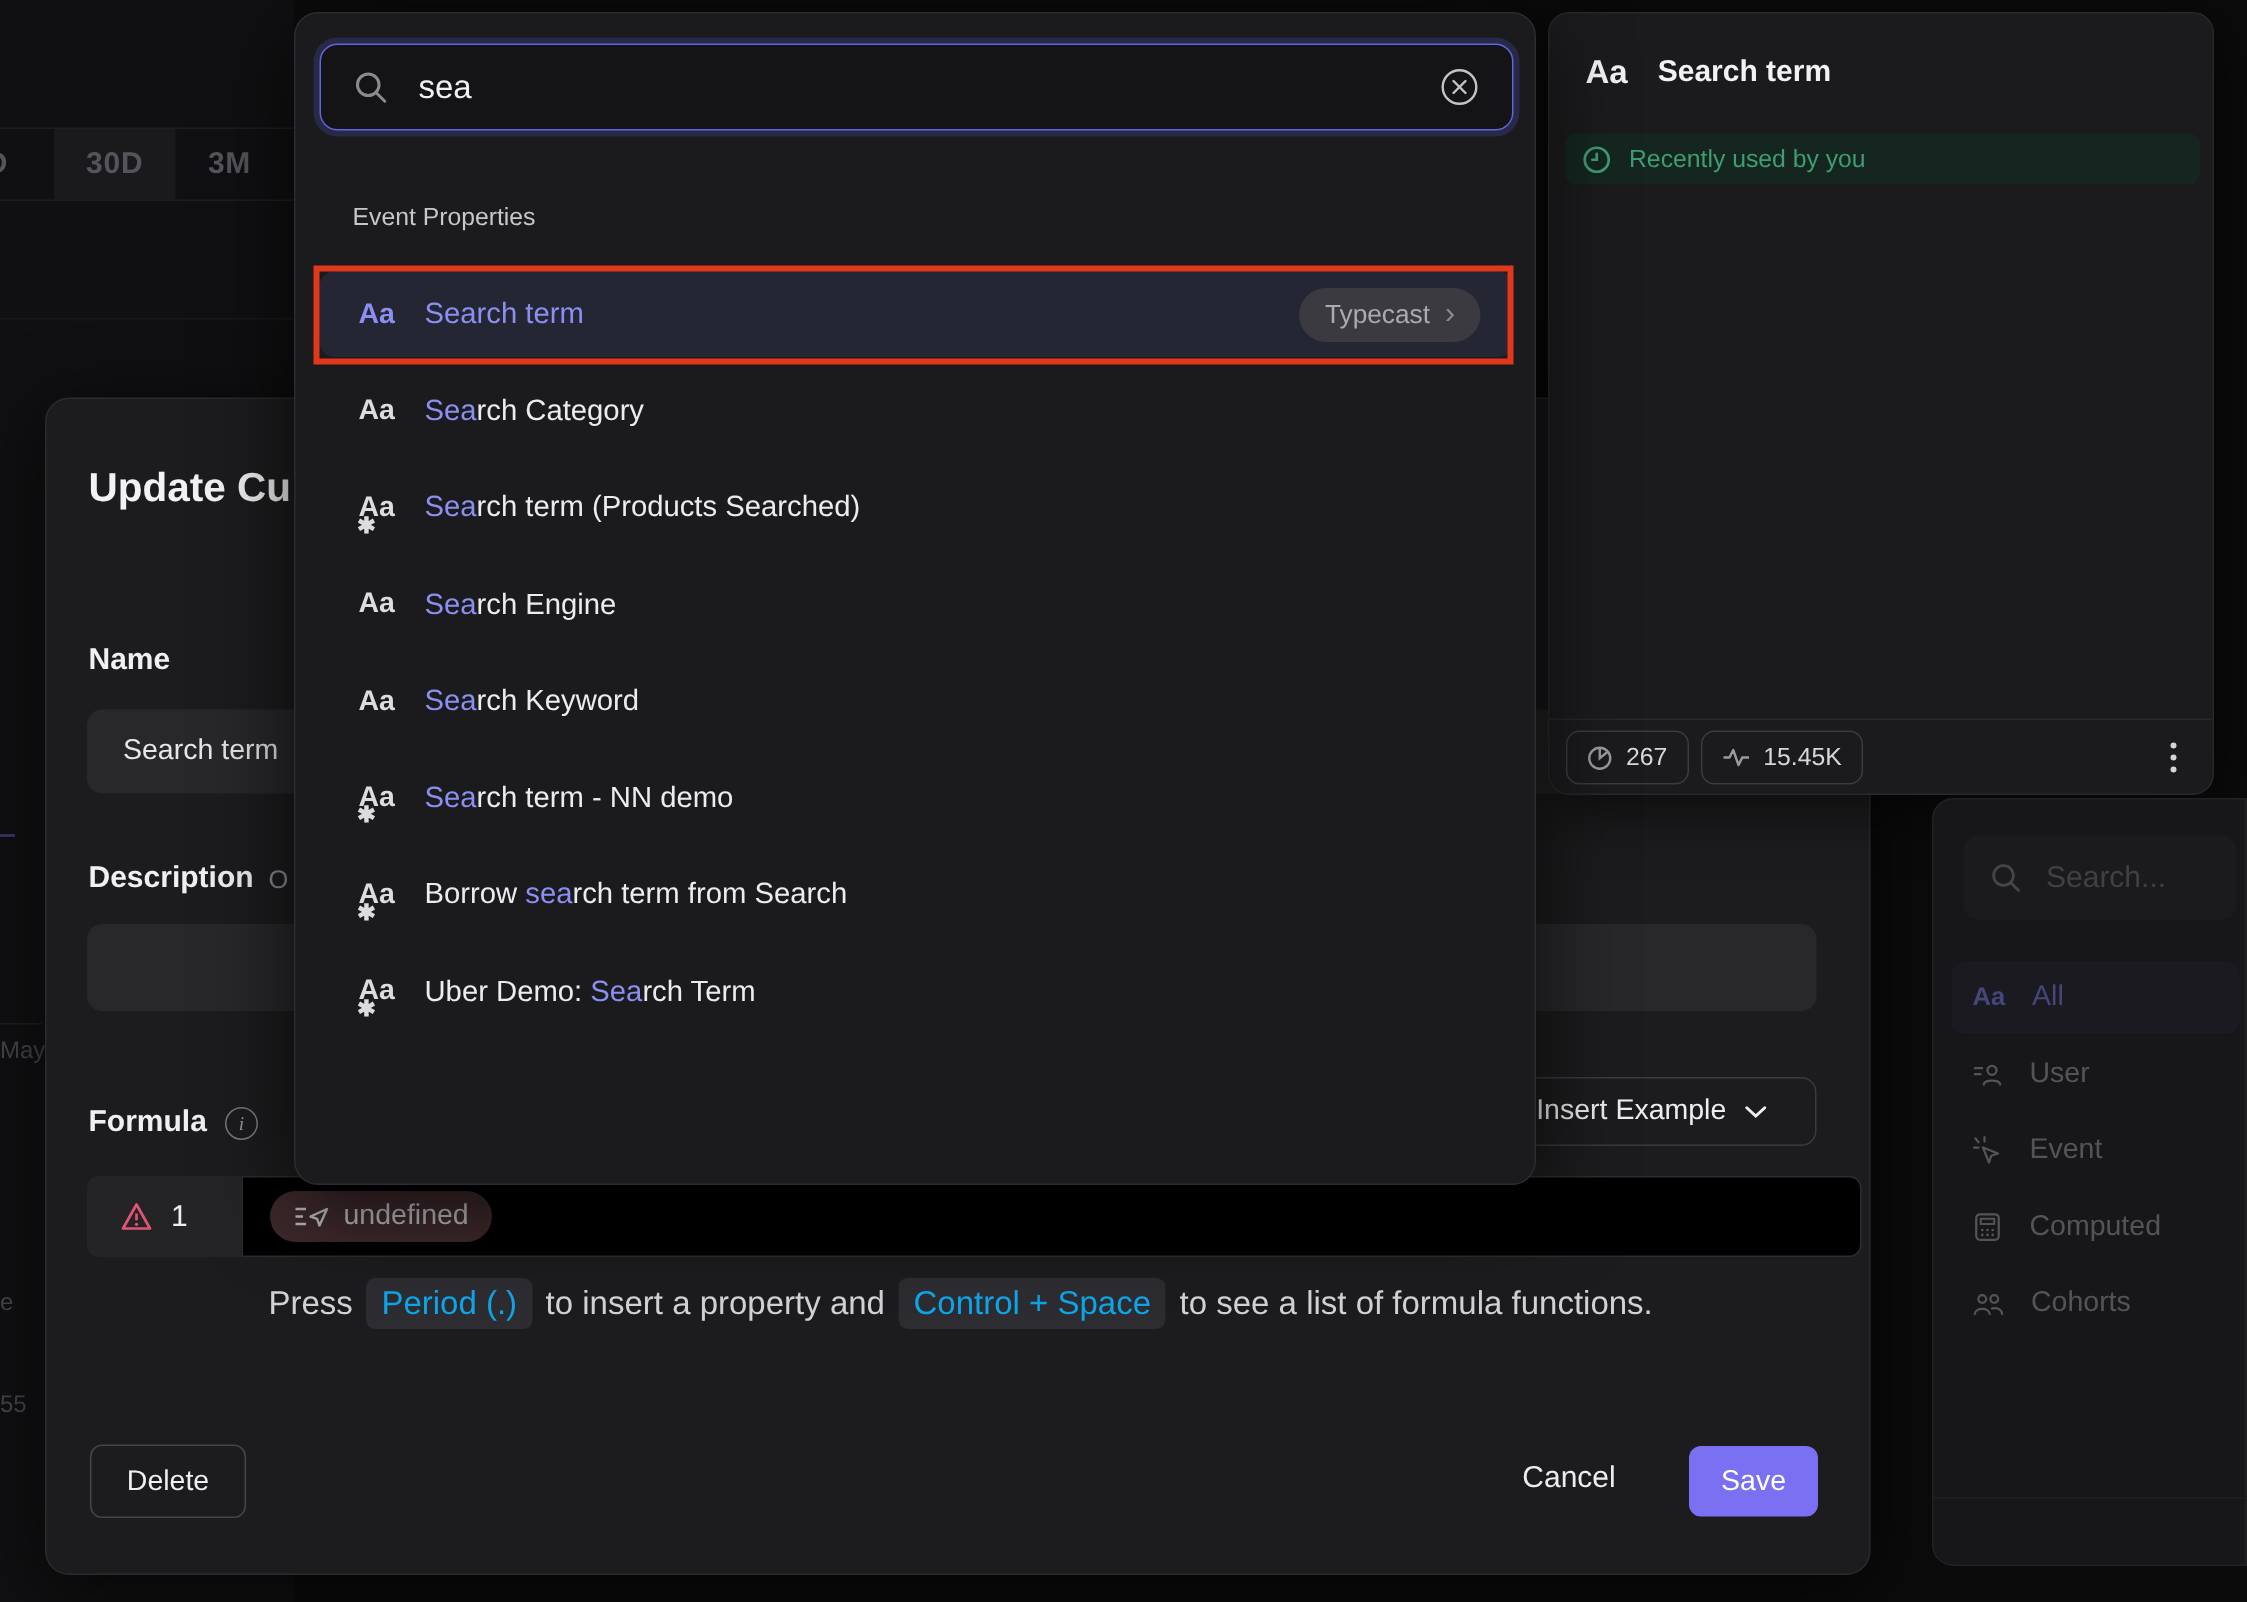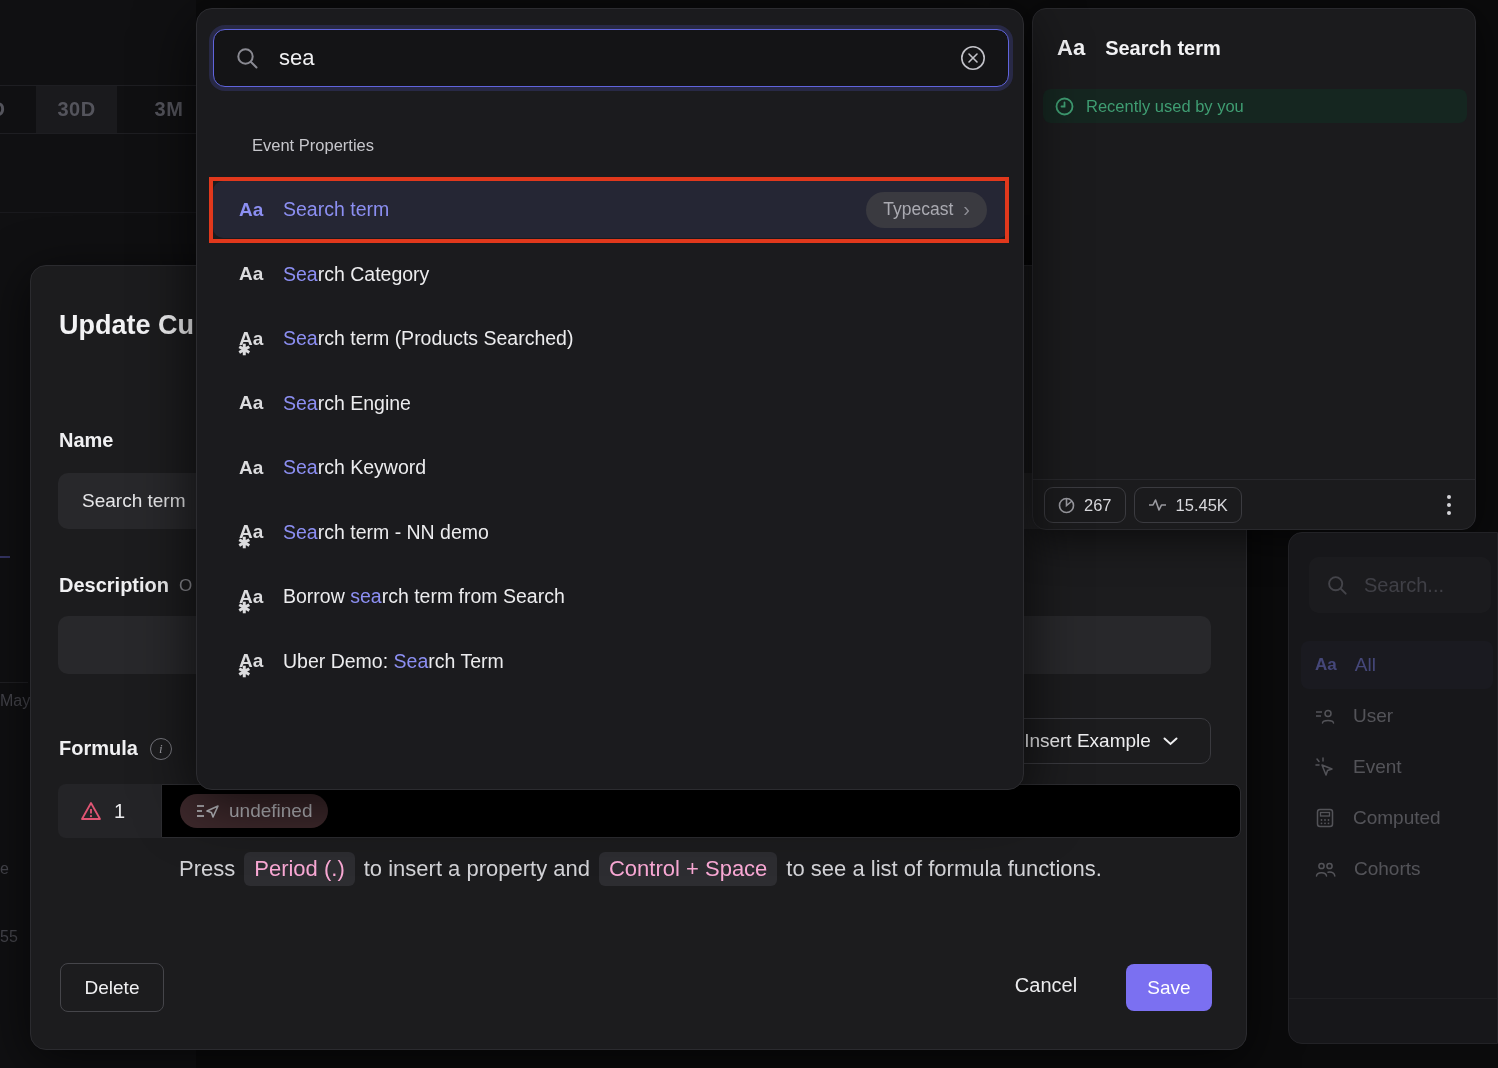--- a/index.html
+++ b/index.html
@@ -17,35 +17,35 @@
   #edge-dash { left:0; top:556px; width:10px; height:2px; background:#5a5ab8; opacity:.5; }
 
   
   #modal { left:30px; top:265px; width:1217px; height:785px; background:#1c1c1e;
     border:1px solid #2b2b2f; border-radius:16px; box-shadow:0 10px 50px rgba(0,0,0,.65); }
   #modal-title { left:28px; top:44px; font-size:27px; font-weight:700; color:#f2f2f4; }
   .field-label { font-size:20px; font-weight:700; color:#f0f0f2; }
   #name-label { left:28px; top:163px; }
   #name-input { left:27px; top:207px; width:1153px; height:56px; background:#28282b; border-radius:10px;
     display:flex; align-items:center; padding:0 24px; font-size:19px; color:#e6e6e8; }
-  #desc-row { left:28px; top:308px; display:flex; align-items:center; gap:10px; }
+  #desc-row { left:28px; top:308px; display:flex; align-items:flex-end; gap:10px; }
   #desc-optional { font-size:17px; font-weight:400; color:#8a8a90; }
   #desc-input { left:27px; top:350px; width:1153px; height:58px; background:#28282b; border-radius:10px; }
   #formula-row { left:28px; top:471px; display:flex; align-items:center; gap:12px; }
   .info-icon { width:22px; height:22px; border:1.5px solid #77777e; border-radius:50%;
     display:flex; align-items:center; justify-content:center; font-size:13px; color:#9a9aa0; font-style:italic; font-family:"Liberation Serif",serif; }
   #formula-gutter { left:27px; top:518px; width:103px; height:54px; background:#242427;
     border-radius:8px 0 0 8px; display:flex; align-items:center; gap:12px; padding:0 0 0 22px; font-size:20px; }
   #formula-input { left:130px; top:518px; width:1080px; height:54px; background:#000000;
     border:1px solid #2d2d31; border-radius:0 8px 8px 0; display:flex; align-items:center; padding:0 18px; }
   #undef-chip { display:flex; align-items:center; gap:9px; height:34px; padding:0 16px;
     background:#3e292c; border-radius:17px; color:#bdbdc2; font-size:19px; }
   #hint-row { left:148px; top:586px; display:flex; align-items:center; gap:9px;
     font-size:22px; color:#d2d2d6; white-space:nowrap; }
-  .kbd { background:#2d2d31; border-radius:6px; padding:4px 10px; color:#f9a8d4; }
+  .kbd { background:#2d2d31; border-radius:6px; padding:4px 10px; color:#0ea5e9; }
   #insert-example { left:960px; top:452px; width:220px; height:46px; border:1px solid #3a3a3f;
     border-radius:10px; display:flex; align-items:center; justify-content:center; gap:12px;
     font-size:19px; color:#eeeef0; background:transparent; }
   #delete-btn { left:29px; top:697px; width:104px; height:49px; border:1px solid #45454a;
     border-radius:8px; background:transparent; color:#f0f0f2; font-size:19px; }
   #cancel-btn { left:960px; top:708px; width:110px; background:none; border:none;
     color:#ececee; font-size:20px; text-align:center; }
   #save-btn { left:1095px; top:698px; width:86px; height:47px; background:#7b70f1; border:none;
     border-radius:8px; color:#fff; font-size:19px; }
   .warn-icon { color:#e05574; }
@@ -66,21 +66,21 @@
     align-items:center; justify-content:center; gap:4px; }
   #kebab i { width:4px; height:4px; border-radius:50%; background:#d4d4d8; }
 
   
   #dropdown { left:196px; top:8px; width:828px; height:782px; background:#1b1b1e;
     border:1px solid #2c2c30; border-radius:16px; box-shadow:0 14px 60px rgba(0,0,0,.7); }
   #search-box { left:16px; top:20px; width:796px; height:58px; background:#141416;
     border:1.5px solid #6064dd; border-radius:12px; box-shadow:0 0 0 4px rgba(86,90,215,.22);
     display:flex; align-items:center; padding:0 22px; gap:20px; }
   #search-query { flex:1; font-size:22px; color:#f0f0f2; }
-  #section-label { left:55px; top:127px; font-size:16.5px; color:#c6c6cb; }
+  #section-label { left:38px; top:127px; font-size:16.5px; color:#c6c6cb; }
   #results { left:16px; top:172px; width:796px; }
   .row { height:57px; margin-bottom:7.5px; border-radius:10px; display:flex; align-items:center;
     padding:0 22px 0 26px; }
   .row.selected { background:#252634; }
   .aa-wrap { position:relative; width:30px; margin-right:14px; font-size:19px; font-weight:700;
     color:#dcdcde; flex:0 0 auto; }
   .row.selected .aa-wrap, .row.selected .row-text { color:#8c8ff2; }
   .star { display:none; position:absolute; left:-1px; bottom:-9px; font-size:15px; color:#dcdcde; }
   .row.starred .star { display:block; }
   .row-text { font-size:19.5px; color:#ececee; white-space:nowrap; }
@@ -109,21 +109,21 @@
 </style>
 </head>
 <body>
 
 <div id="bg-strip" class="abs">
   <div class="hline" style="top:85px"></div>
   <div class="hline" style="top:133px"></div>
   <div class="hline" style="top:212px; background:#19191d"></div>
   <div class="seg" style="left:-26px;width:48px">D</div>
   <div class="seg lit" style="left:36px;width:81px">30D</div>
-  <div class="seg" style="left:133px;width:72px">3M</div>
+  <div class="seg" style="left:117px;width:72px">3M</div>
   <div class="hline" style="top:682px;width:28px;background:#202024"></div>
   <div class="edge-label" style="top:692px">May</div>
   <div class="edge-label" style="top:860px">e</div>
   <div class="edge-label" style="top:928px">55</div>
   <div id="edge-dash" class="abs"></div>
 </div>
 
 <div id="modal" class="abs">
   <div id="modal-title" class="abs">Update Cu</div>
 

